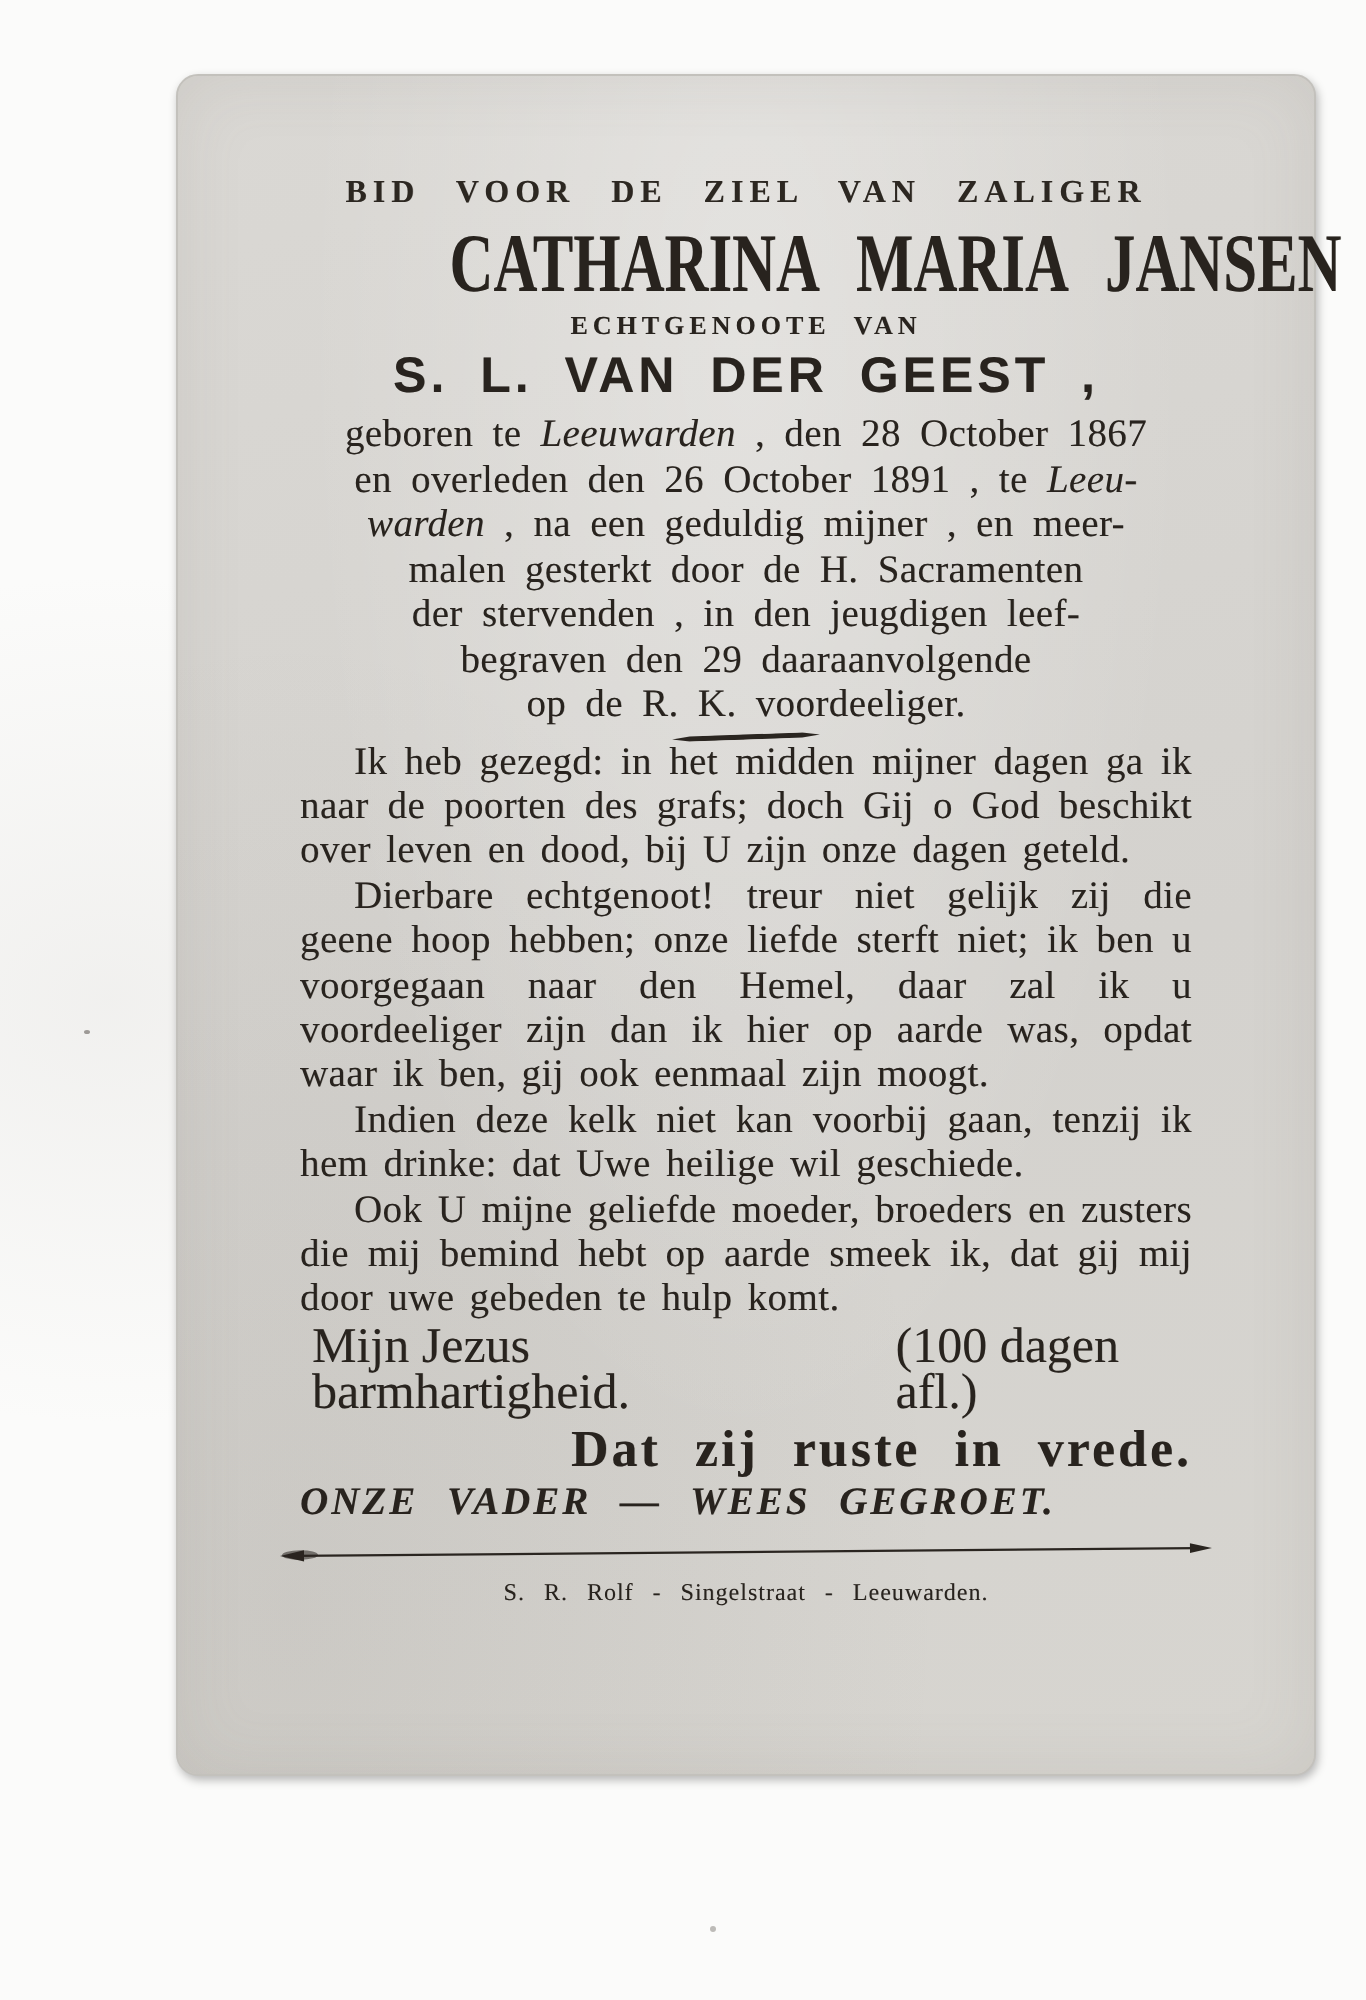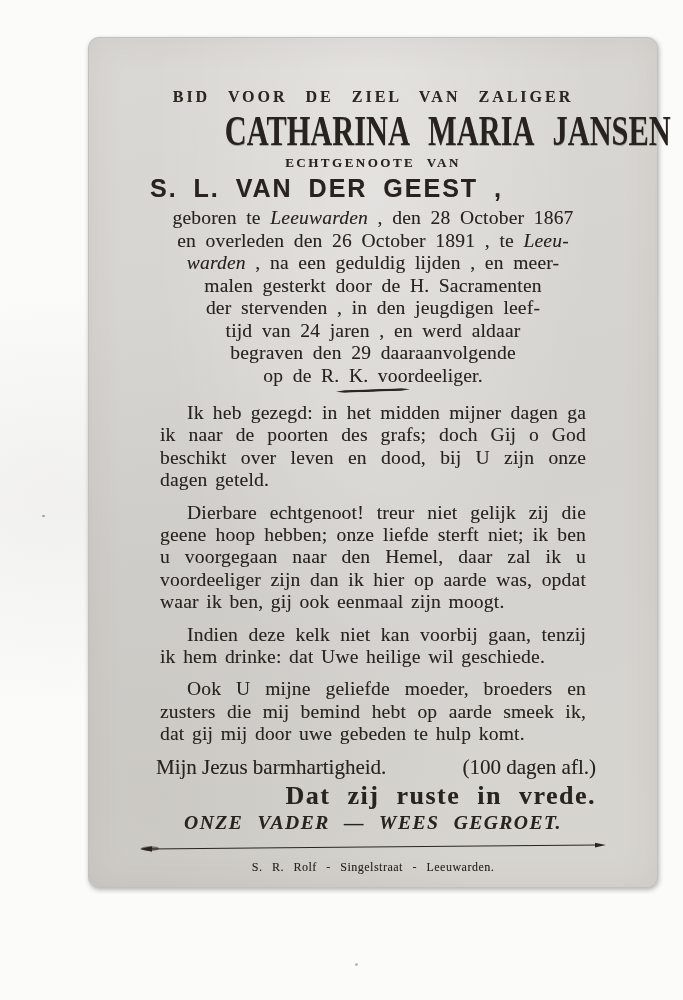--- a/index.html
+++ b/index.html
@@ -62,21 +62,21 @@
     margin-top: 2px;
     text-align: center;
     font-size: 13px;
     font-weight: bold;
     letter-spacing: 2.5px;
     word-spacing: 6px;
     white-space: nowrap;
   }
   .spouse {
     margin-top: 3px;
-    text-align: left;
+    text-align: center;
     font-family: "Liberation Sans", sans-serif;
     font-weight: bold;
     font-size: 25px;
     letter-spacing: 2px;
     word-spacing: 7px;
     white-space: nowrap;
   }
   .bio {
     margin-top: 4px;
     font-size: 19.5px;
@@ -88,49 +88,48 @@
   .bio i { font-style: italic; }
   .swell-rule {
     width: 74px;
     height: 3px;
     margin: 2px auto 1px auto;
     background: #2a2520;
     clip-path: polygon(0 50%, 12% 8%, 88% 8%, 100% 50%, 88% 92%, 12% 92%);
     transform: rotate(-2deg);
   }
   .body-par {
-    margin: 10px;
+    margin: 0;
     font-size: 19.5px;
     line-height: 22.4px;
     text-align: justify;
     text-indent: 27px;
     word-spacing: 2.5px;
     letter-spacing: 0.2px;
   }
   .indulgence {
     display: flex;
     justify-content: space-between;
     align-items: baseline;
-    font-size: 21px;
+    font-size: 25px;
     line-height: 23px;
     padding-left: 6px;
     gap: 36px;
   }
   .rest {
     margin-top: 2px;
     text-align: right;
     font-weight: bold;
     font-size: 26px;
     letter-spacing: 1.5px;
     word-spacing: 9px;
     white-space: nowrap;
   }
   .prayer-line {
     margin-top: 1px;
-    text-align: center;
     font-style: italic;
     font-weight: bold;
     font-size: 19.5px;
     letter-spacing: 1.5px;
     word-spacing: 8px;
     white-space: nowrap;
   }
   .footer-rule {
     display: block;
     margin: 8px 0 0 -12px;
@@ -166,24 +165,23 @@
         <span class="deceased-inner">CATHARINA MARIA JANSEN ,</span>
       </div>
 
       <div class="relation">ECHTGENOOTE VAN</div>
 
       <div class="spouse">S. L. VAN DER GEEST ,</div>
 
       <div class="bio">
         <div class="bio-line"><span>geboren te </span><i>Leeuwarden</i><span> , den 28 October 1867</span></div>
         <div class="bio-line"><span>en overleden den 26 October 1891 , te </span><i>Leeu-</i></div>
-        <div class="bio-line"><i>warden</i><span> , na een geduldig lijden , en meer-</span></div>
+        <div class="bio-line"><i>warden</i><span> , na een geduldig mijner , en meer-</span></div>
         <div class="bio-line">malen gesterkt door de H. Sacramenten</div>
         <div class="bio-line">der stervenden , in den jeugdigen leef-</div>
-        <div class="bio-line">tijd van 24 jaren , en werd aldaar</div>
         <div class="bio-line">begraven den 29 daaraanvolgende</div>
         <div class="bio-line">op de R. K. voordeeliger.</div>
       </div>
 
       <div class="swell-rule"></div>
 
       <p class="body-par">Ik heb gezegd: in het midden mijner dagen ga ik naar de poorten des grafs; doch Gij o God beschikt over leven en dood, bij U zijn onze dagen geteld.</p>
       <p class="body-par">Dierbare echtgenoot! treur niet gelijk zij die geene hoop hebben; onze liefde sterft niet; ik ben u voorgegaan naar den Hemel, daar zal ik u voordeeliger zijn dan ik hier op aarde was, opdat waar ik ben, gij ook eenmaal zijn moogt.</p>
       <p class="body-par">Indien deze kelk niet kan voorbij gaan, tenzij ik hem drinke: dat Uwe heilige wil geschiede.</p>
       <p class="body-par">Ook U mijne geliefde moeder, broeders en zusters die mij bemind hebt op aarde smeek ik, dat gij mij door uwe gebeden te hulp komt.</p>

